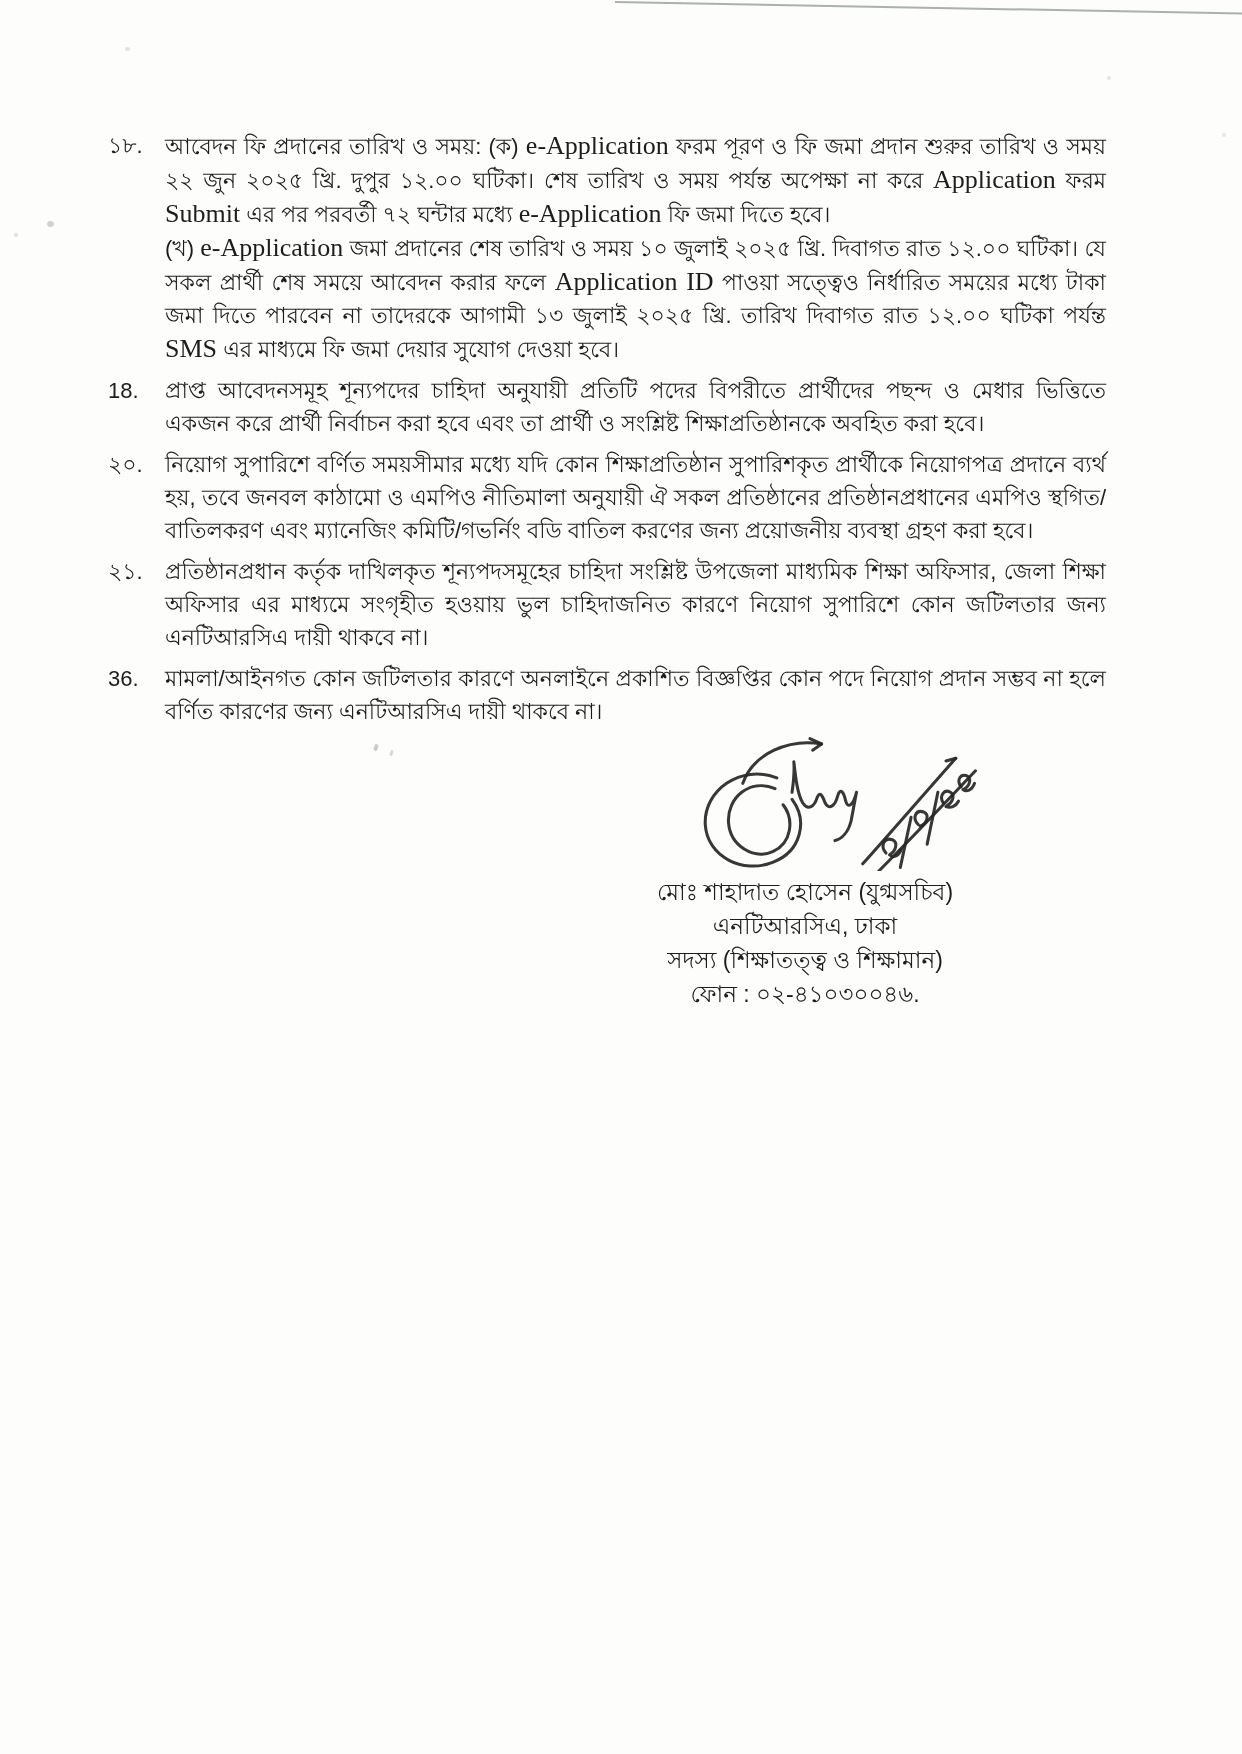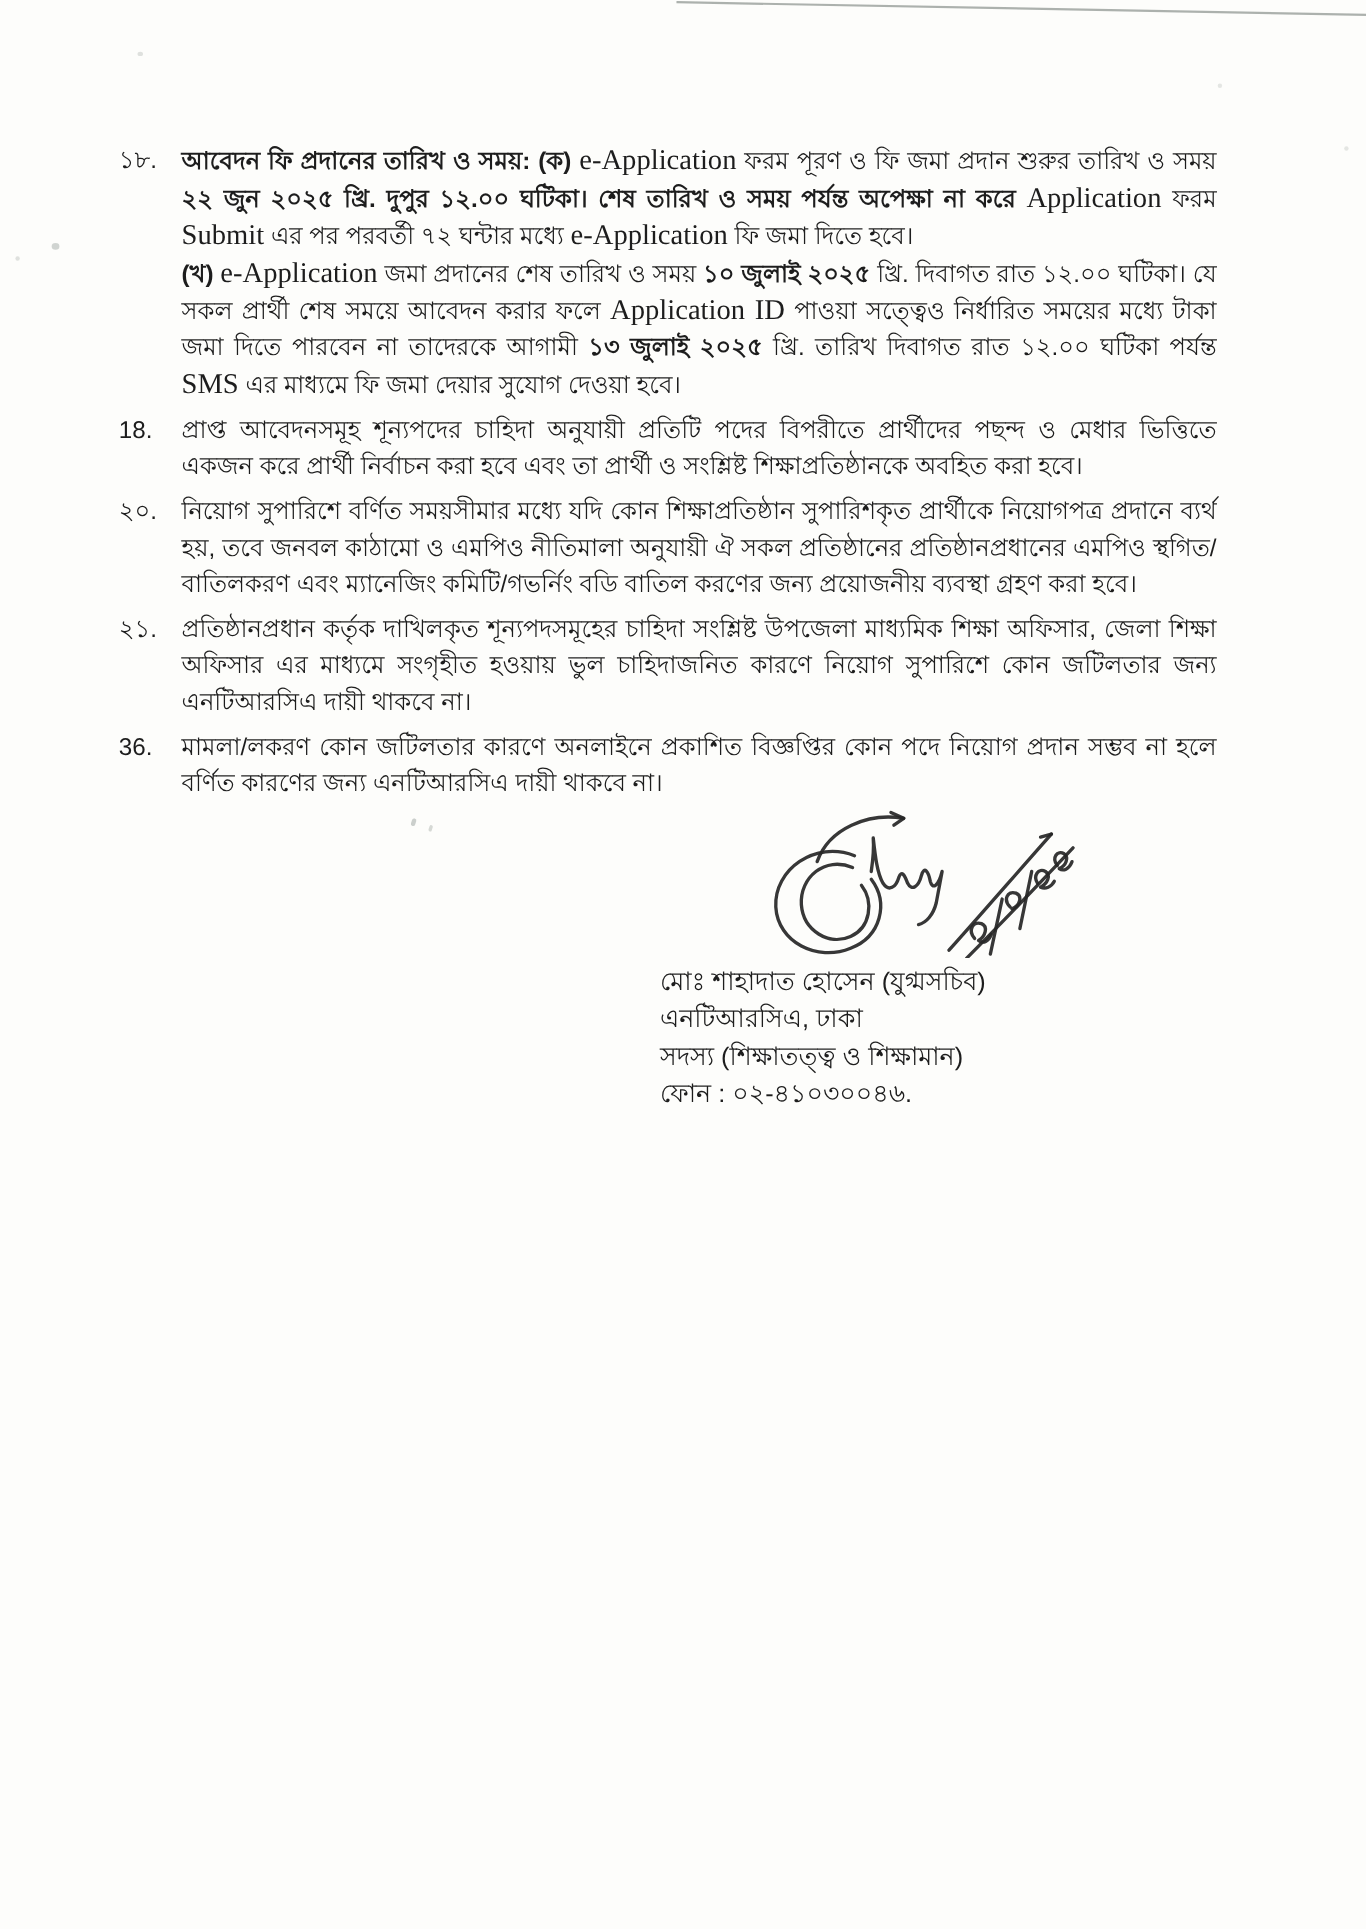--- a/index.html
+++ b/index.html
@@ -24,28 +24,28 @@
   .sp4 { left:1107px;top:76px;  width:4px; height:4px; opacity:0.25; }
   .sp5 { left:1222px;top:133px; width:4px; height:4px; opacity:0.25; }
   .sp6 { left:374px; top:744px; width:4px; height:7px; opacity:0.5; border-radius:2px; transform:rotate(18deg); }
   .sp7 { left:390px; top:750px; width:3px; height:6px; opacity:0.4; border-radius:2px; transform:rotate(18deg); }
 
   
   .notice { position:absolute; top:129px; left:108px; width:998px; }
   .item { display:flex; margin-bottom:8px; }
   .num  { flex:0 0 57px; width:57px; font-size:22px; line-height:33px; }
   .body { flex:1; font-size:22px; line-height:33px; text-align:justify; }
-  .bold { font-weight:700; }
+  .bold { font-weight:400; }
   .latin {
     font-family:"Liberation Serif","DejaVu Serif",serif;
     font-size:26px; line-height:33px;
   }
 
   
-  .sig { position:absolute; left:600px; top:735px; width:410px; text-align:left; }
+  .sig { position:absolute; left:600px; top:735px; width:410px; text-align:center; }
   .sig svg { display:block; margin:0 0 4px 70px; }
   .sig-line { font-size:23px; line-height:34px; white-space:nowrap; }
   .sig path { fill:none; stroke:#262626; stroke-width:3.4; stroke-linecap:round; stroke-linejoin:round; opacity:0.92; }
 </style>
 </head>
 <body>
 
 <div class="page">
 
   <div class="scan-line"></div>
@@ -69,21 +69,21 @@
       <div class="item">
         <div class="num">২০.</div>
         <div class="body"><span>নিয়োগ সুপারিশে বর্ণিত সময়সীমার মধ্যে যদি কোন শিক্ষাপ্রতিষ্ঠান সুপারিশকৃত প্রার্থীকে নিয়োগপত্র প্রদানে ব্যর্থ হয়, তবে জনবল কাঠামো ও এমপিও নীতিমালা অনুযায়ী ঐ সকল প্রতিষ্ঠানের প্রতিষ্ঠানপ্রধানের এমপিও স্থগিত/বাতিলকরণ এবং ম্যানেজিং কমিটি/গভর্নিং বডি বাতিল করণের জন্য প্রয়োজনীয় ব্যবস্থা গ্রহণ করা হবে।</span></div>
       </div>
       <div class="item">
         <div class="num">২১.</div>
         <div class="body"><span>প্রতিষ্ঠানপ্রধান কর্তৃক দাখিলকৃত শূন্যপদসমূহের চাহিদা সংশ্লিষ্ট উপজেলা মাধ্যমিক শিক্ষা অফিসার, জেলা শিক্ষা অফিসার এর মাধ্যমে সংগৃহীত হওয়ায় ভুল চাহিদাজনিত কারণে নিয়োগ সুপারিশে কোন জটিলতার জন্য এনটিআরসিএ দায়ী থাকবে না।</span></div>
       </div>
       <div class="item">
         <div class="num">36.</div>
-        <div class="body"><span>মামলা/লকরণ কোন জটিলতার কারণে অনলাইনে প্রকাশিত বিজ্ঞপ্তির কোন পদে নিয়োগ প্রদান সম্ভব না হলে বর্ণিত কারণের জন্য এনটিআরসিএ দায়ী থাকবে না।</span></div>
+        <div class="body"><span>মামলা/আইনগত কোন জটিলতার কারণে অনলাইনে প্রকাশিত বিজ্ঞপ্তির কোন পদে নিয়োগ প্রদান সম্ভব না হলে বর্ণিত কারণের জন্য এনটিআরসিএ দায়ী থাকবে না।</span></div>
       </div>
     </main>
 
   <div class="sig">
     <svg width="330" height="136" viewBox="0 0 330 152" aria-hidden="true">
 
       <path d="M 62,54 C 74,20 114,4 150,10"></path>
       <path d="M 150,10 L 137,4 M 150,10 L 140,17"></path>
 
       <path d="M 100,48 C 60,32 18,62 20,100 C 22,136 62,156 96,142 C 127,130 135,96 117,72"></path>

